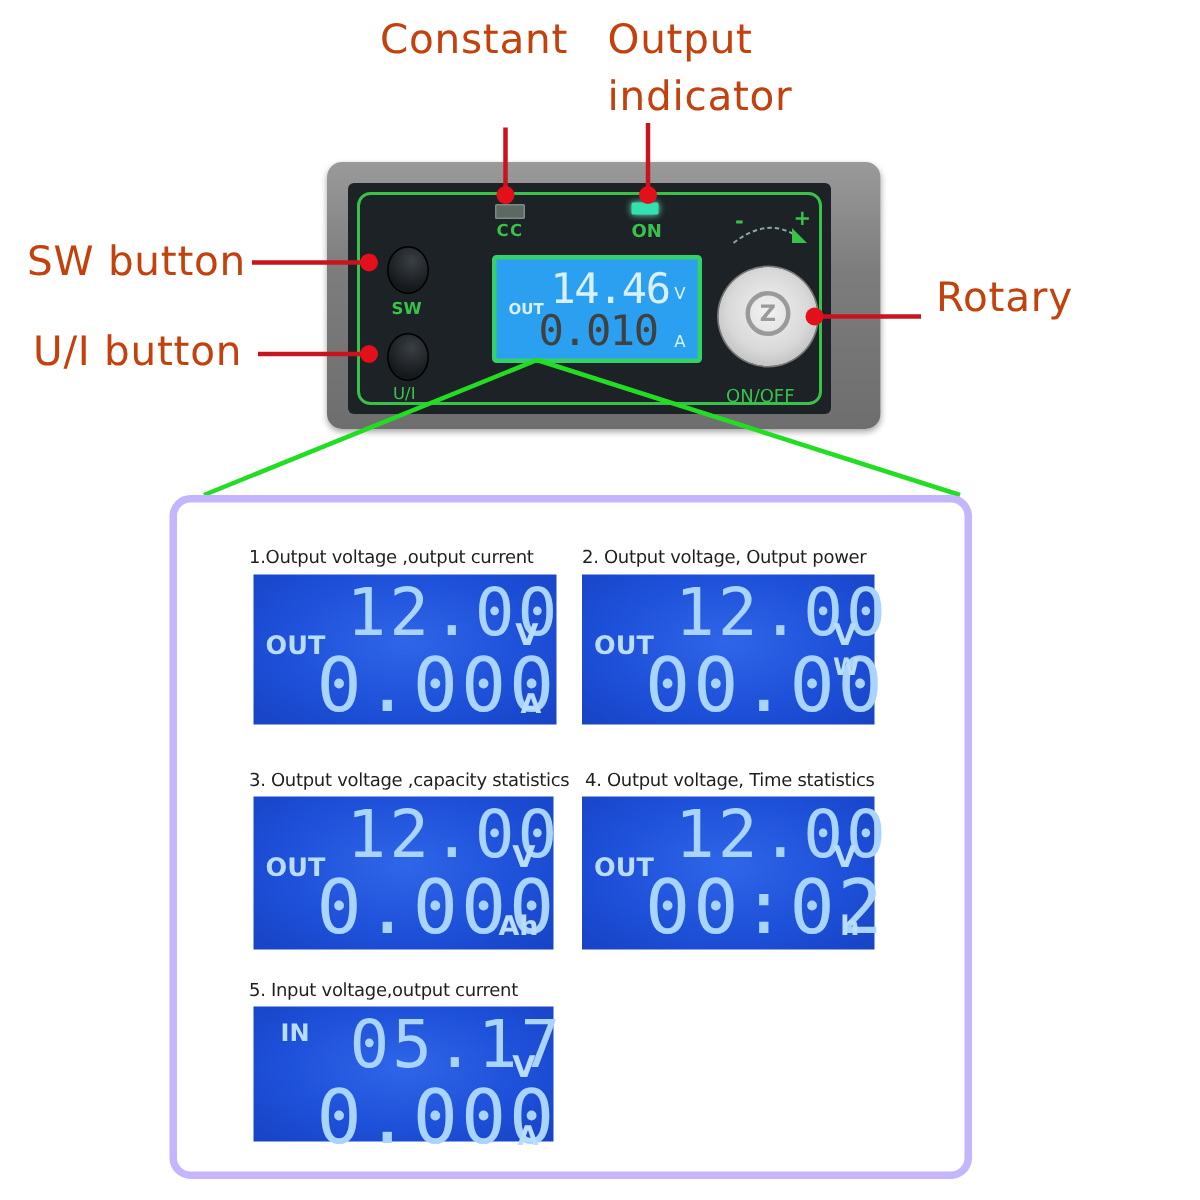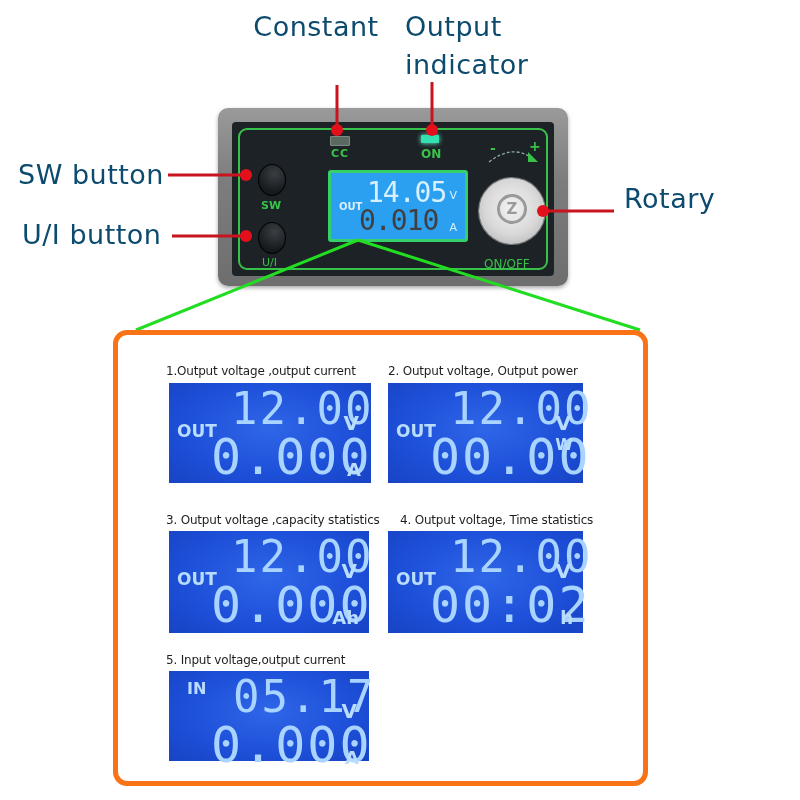--- a/index.html
+++ b/index.html
@@ -1,35 +1,35 @@
 <!DOCTYPE html>
 <html><head>
 <meta charset="utf-8">
 <style>
   html,body{margin:0;padding:0;background:#fff;}
   body{width:800px;height:800px;position:relative;overflow:hidden;font-family:"DejaVu Sans","Liberation Sans",sans-serif;color:#222;}
   .abs{position:absolute;}
-  .callout{font-size:27px;color:#0c4a6e;line-height:38px;letter-spacing:0.5px;font-family:"DejaVu Sans",sans-serif;}
+  .callout{font-size:27px;color:#c2410c;line-height:38px;letter-spacing:0.5px;font-family:"DejaVu Sans",sans-serif;}
   
-  .device{left:218px;top:108px;width:350px;height:178px;border-radius:10px;background:linear-gradient(180deg,#9a9a9a 0%,#7d7d7d 40%,#6e6e6e 100%);box-shadow:0 2px 4px rgba(0,0,0,.35);}
+  .device{left:218px;top:108px;width:350px;height:178px;border-radius:10px;background:linear-gradient(180deg,#9a9a9a 0%,#7d7d7d 40%,#6e6e6e 100%);box-shadow:0 2px 4px rgba(0,0,0,.35);padding-left:19px;}
   .faceplate{left:14px;top:14px;width:322px;height:154px;background:#1c2226;border-radius:4px;}
   .greenframe{left:6px;top:6px;width:306px;height:138px;border:2px solid #39c24a;border-radius:9px;}
   .btn{position:absolute;width:26px;height:30px;border-radius:50%;background:radial-gradient(circle at 60% 30%,#3a3f44 0%,#15191c 70%);border:1px solid #000;}
   .devlbl{position:absolute;color:#39c24a;font-weight:bold;font-size:11px;font-family:"DejaVu Sans",sans-serif;}
   .lcd-small{position:absolute;left:96px;top:48px;width:140px;height:72px;background:#2b9ff0;border:3px solid #35d06a;border-radius:3px;box-sizing:border-box;}
   .lcd-small .o{position:absolute;left:8px;top:28px;font-size:10px;color:#d8f0ff;font-weight:bold;}
   .lcd-small .v1{position:absolute;left:36px;top:5px;font-family:"DejaVu Sans Mono",monospace;font-size:28px;color:#d8f0ff;letter-spacing:-1px;line-height:30px;}
   .lcd-small .v2{position:absolute;left:28px;top:33px;font-family:"DejaVu Sans Mono",monospace;font-size:28px;color:#404040;letter-spacing:-1px;line-height:30px;}
   .lcd-small .u1{position:absolute;right:8px;top:16px;font-size:11px;color:#d8f0ff;}
   .lcd-small .u2{position:absolute;right:8px;top:48px;font-size:11px;color:#d8f0ff;}
   .knob{position:absolute;left:247px;top:56px;width:66px;height:66px;border-radius:50%;background:radial-gradient(circle at 50% 45%,#f2f2f2 0%,#d8d8d8 55%,#a9a9a9 100%);box-shadow:0 0 0 1px #777;}
   .knob .z{position:absolute;left:18px;top:16px;width:30px;height:30px;border-radius:50%;border:3px solid #9a9a9a;box-sizing:border-box;text-align:center;line-height:24px;font-weight:bold;color:#9a9a9a;font-size:15px;}
   .led{position:absolute;width:18px;height:8px;border-radius:1px;}
   
-  .panel{left:113px;top:330px;width:535px;height:456px;border:5px solid #f97316;border-radius:14px;box-sizing:border-box;background:#fff;}
+  .panel{left:113px;top:330px;width:535px;height:456px;border:5px solid #c4b5fd;border-radius:14px;box-sizing:border-box;background:#fff;}
   .mode-title{position:absolute;font-size:12px;color:#1e1e1e;font-family:"DejaVu Sans",sans-serif;white-space:nowrap;letter-spacing:-0.2px;}
   .lcd{position:absolute;width:216px;height:104px;background:radial-gradient(ellipse at 50% 45%,#2f66e8 0%,#1d4fd8 60%,#1843c4 100%);}
   .lcd .lab{position:absolute;left:8px;top:38px;font-size:17px;font-weight:bold;color:#b9ddff;}
   .lcd .lab.in{top:8px;left:18px;font-size:16px;}
   .lcd .r1{position:absolute;left:62px;top:-2px;font-family:"DejaVu Sans Mono",monospace;font-size:44px;color:#a9d4ff;letter-spacing:2px;line-height:56px;}
   .lcd .r2{position:absolute;left:42px;top:46px;font-family:"DejaVu Sans Mono",monospace;font-size:50px;color:#a9d4ff;letter-spacing:2px;line-height:56px;}
   .lcd .u1{position:absolute;right:12px;top:28px;font-size:20px;font-weight:bold;color:#b9ddff;}
   .lcd .u2{position:absolute;right:10px;top:76px;font-size:18px;font-weight:bold;color:#b9ddff;}
   .lcd .u2.sup{top:52px;font-size:16px;}
   svg.lines{position:absolute;left:0;top:0;}
@@ -58,21 +58,21 @@
     <div class="led" style="left:189px;top:13px;background:#33e0b0;box-shadow:0 0 5px #6fffd0;"></div>
     <div class="devlbl" style="left:189px;top:25px;font-size:12px;">ON</div>
 
     <div class="btn" style="left:26px;top:42px;"></div>
     <div class="devlbl" style="left:29px;top:77px;">SW</div>
     <div class="btn" style="left:26px;top:100px;"></div>
     <div class="devlbl" style="left:30px;top:134px;font-weight:normal;">U/I</div>
 
     <div class="lcd-small">
       <span class="o">OUT</span>
-      <span class="v1">14.05</span>
+      <span class="v1">14.46</span>
       <span class="u1">V</span>
       <span class="v2">0.010</span>
       <span class="u2">A</span>
     </div>
 
     <div class="devlbl" style="left:258px;top:18px;font-size:14px;">-</div>
     <div class="devlbl" style="left:297px;top:16px;font-size:14px;">+</div>
     <svg class="abs" style="left:254px;top:24px;" width="56" height="18" viewBox="0 0 56 18">
       <path d="M3 16 Q 26 -2 46 12" stroke="#8aa" stroke-width="1.3" fill="none" stroke-dasharray="3 2"></path>
       <path d="M42 6 L52 16 L42 16 Z" fill="#39c24a"></path>
@@ -127,21 +127,21 @@
 
   <div class="mode-title" style="left:48px;top:178px;">3. Output voltage ,capacity statistics</div>
   <div class="lcd" style="left:51px;top:196px;width:200px;height:102px;">
     <span class="lab">OUT</span>
     <span class="r1">12.00</span>
     <span class="u1">V</span>
     <span class="r2">0.000</span>
     <span class="u2">Ah</span>
   </div>
 
-  <div class="mode-title" style="left:282px;top:178px;">4. Output voltage, Time statistics</div>
+  <div class="mode-title" style="left:272px;top:178px;">4. Output voltage, Time statistics</div>
   <div class="lcd" style="left:270px;top:196px;width:195px;height:102px;">
     <span class="lab">OUT</span>
     <span class="r1">12.00</span>
     <span class="u1">V</span>
     <span class="r2">00:02</span>
     <span class="u2">h</span>
   </div>
 
   <div class="mode-title" style="left:48px;top:318px;">5. Input voltage,output current</div>
   <div class="lcd" style="left:51px;top:336px;width:200px;height:90px;">

